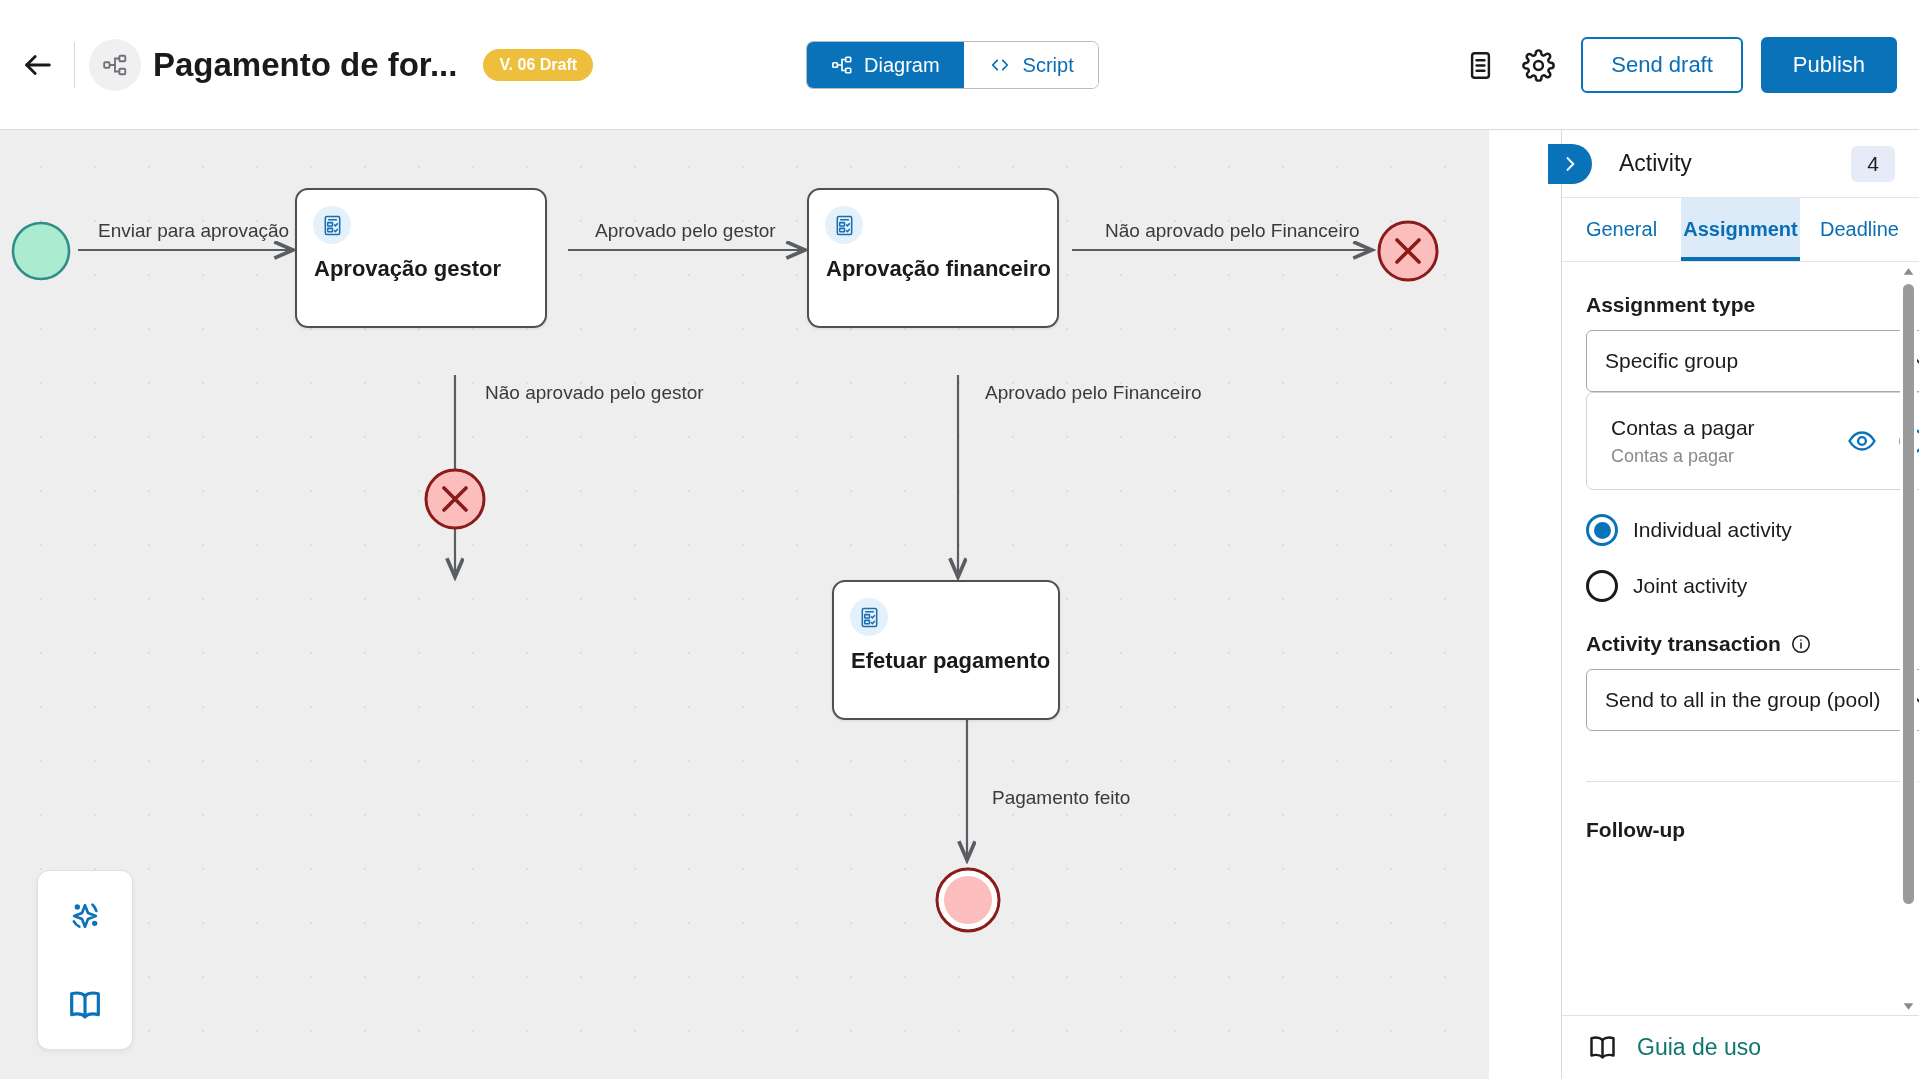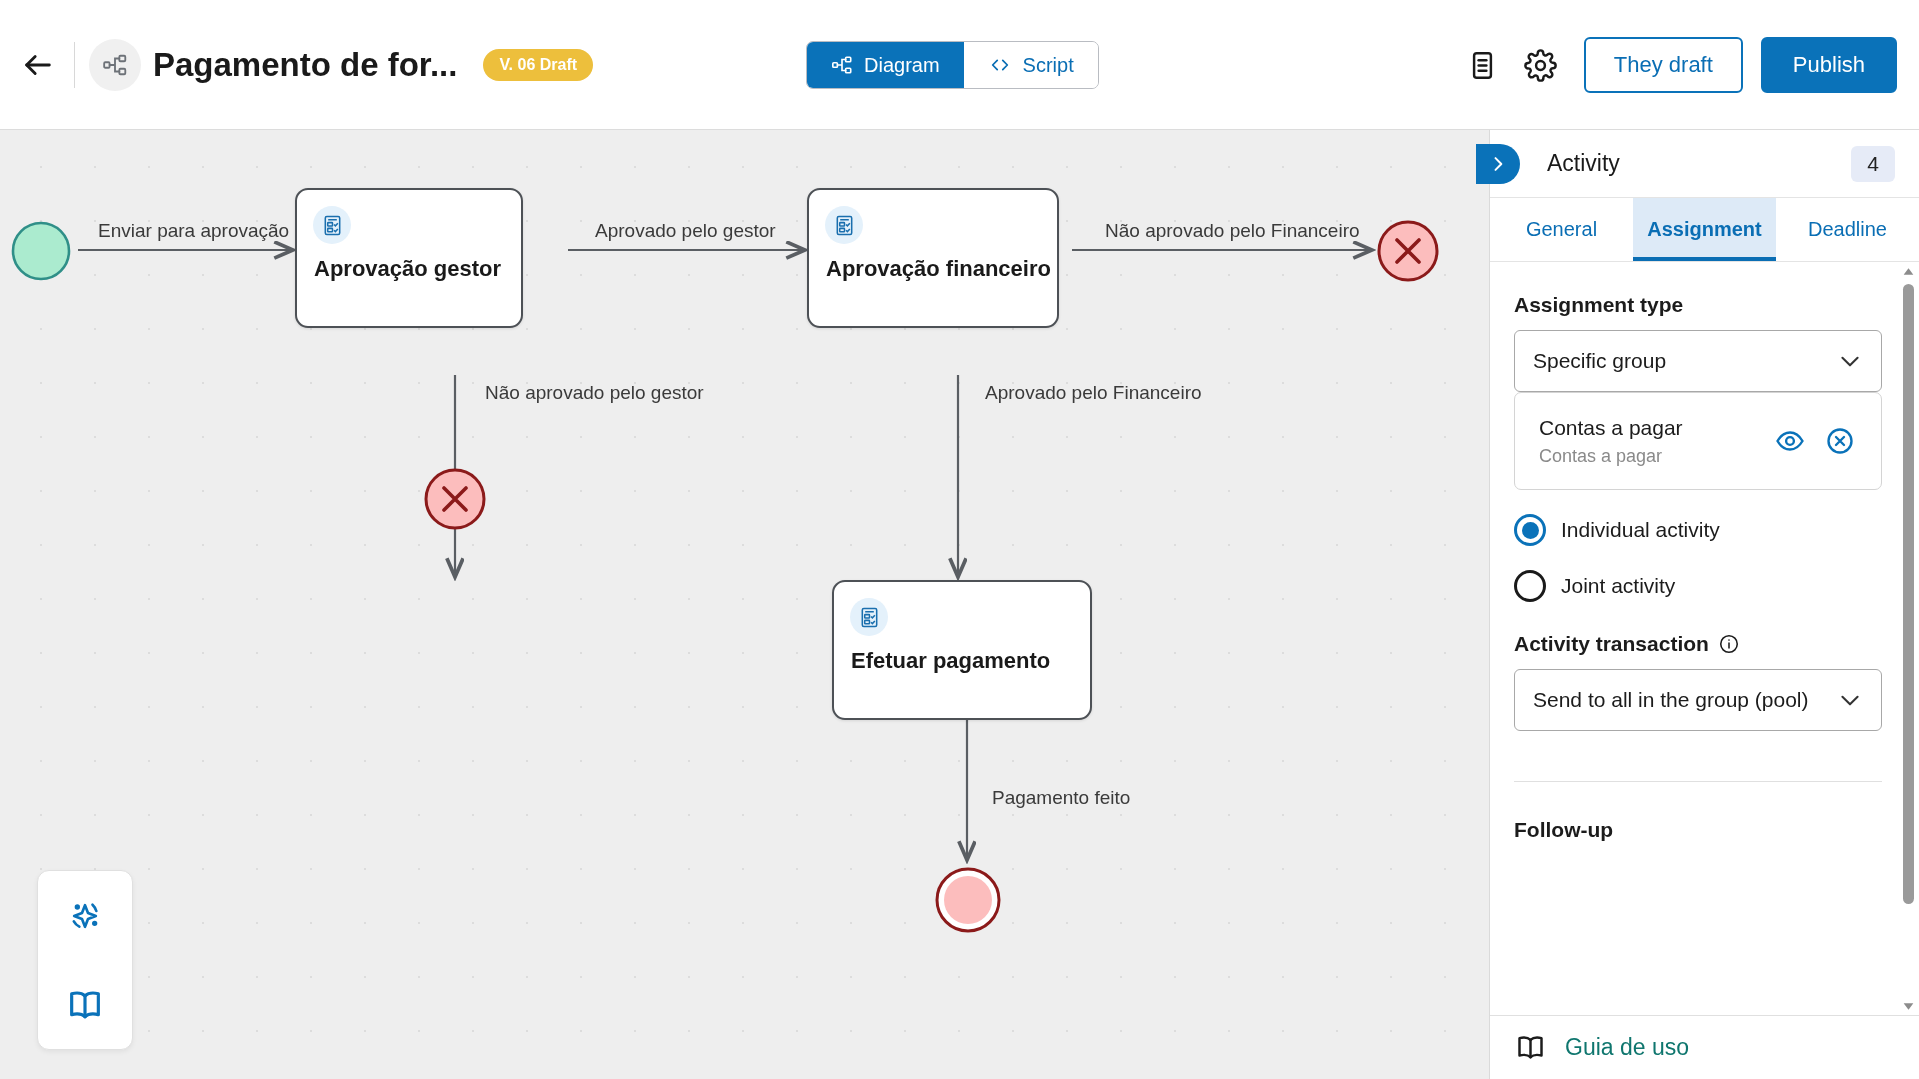--- a/index.html
+++ b/index.html
@@ -124,21 +124,21 @@
   }
   .left-tool-btn {
     width: 60px; height: 60px; display: flex;
     align-items: center; justify-content: center;
     cursor: pointer; background: none; border: none;
   }
 
   
   .panel {
     position: absolute; top: 130px; right: 0;
-    width: 430px; height: 949px;
+    width: 358px; height: 949px;
     background: #ffffff;
     border-left: 1px solid #dadada;
   }
   .panel-head {
     position: relative; height: 68px;
     border-bottom: 1px solid #e4e4e4;
     display: flex; align-items: center;
   }
   .collapse-tab {
     position: absolute; left: -14px; top: 14px;
@@ -306,21 +306,21 @@
           <line x1="9" y1="12" x2="15" y2="12"></line>
         <line x1="9" y1="16" x2="15" y2="16"></line>
       </svg>
     </button>
     <button class="icon-btn">
       <svg width="33" height="33" viewBox="0 0 24 24" fill="none" stroke="#1a1a1a" stroke-width="1.8">
         <circle cx="12" cy="12" r="3.2"></circle>
         <path d="M19.4 15a1.6 1.6 0 00.3 1.8l.1.1a2 2 0 11-2.8 2.8l-.1-.1a1.6 1.6 0 00-1.8-.3 1.6 1.6 0 00-1 1.5V21a2 2 0 11-4 0v-.1a1.6 1.6 0 00-1-1.5 1.6 1.6 0 00-1.8.3l-.1.1a2 2 0 11-2.8-2.8l.1-.1a1.6 1.6 0 00.3-1.8 1.6 1.6 0 00-1.5-1H3a2 2 0 110-4h.1a1.6 1.6 0 001.5-1 1.6 1.6 0 00-.3-1.8l-.1-.1a2 2 0 112.8-2.8l.1.1a1.6 1.6 0 001.8.3H9a1.6 1.6 0 001-1.5V3a2 2 0 114 0v.1a1.6 1.6 0 001 1.5 1.6 1.6 0 001.8-.3l.1-.1a2 2 0 112.8 2.8l-.1.1a1.6 1.6 0 00-.3 1.8V9a1.6 1.6 0 001.5 1H21a2 2 0 110 4h-.1a1.6 1.6 0 00-1.5 1z"></path>
       </svg>
     </button>
-    <button class="btn-outline">They draft</button>
+    <button class="btn-outline">Send draft</button>
     <button class="btn-primary">Publish</button>
   </div>
 </div>
 
 <div class="canvas">
 
   <svg class="diagram-svg" width="1489" height="949">
     <defs>
       <marker id="arr" markerWidth="11" markerHeight="11" refX="9" refY="4.2" orient="auto">
         <path d="M0.5,0.5 L9,4.2 L0.5,7.9" fill="none" stroke="#5a5e63" stroke-width="1.7"></path>
@@ -337,21 +337,21 @@
 
     <line x1="958" y1="245" x2="958" y2="447" stroke="#5a5e63" stroke-width="2.2" marker-end="url(#arr)"></line>
 
     <line x1="967" y1="589" x2="967" y2="730" stroke="#5a5e63" stroke-width="2.2" marker-end="url(#arr)"></line>
   </svg>
 
   <svg style="position:absolute;left:10px;top:90px" width="62" height="62">
     <circle cx="31" cy="31" r="28" fill="#abebcf" stroke="#2f8f88" stroke-width="2.6"></circle>
   </svg>
 
-  <div class="node" style="left:295px;top:58px;width:228px;height:140px">
+  <div class="node" style="left:295px;top:58px;width:252px;height:140px">
     <div class="node-icon">
       <svg width="23" height="23" viewBox="0 0 24 24" fill="none" stroke="#1a6fae" stroke-width="1.6">
         <rect x="4.5" y="2.5" width="15" height="19" rx="1.6"></rect>
         <line x1="7.5" y1="6" x2="16.5" y2="6"></line>
         <rect x="7" y="9" width="5" height="3.6" rx="0.6"></rect>
         <rect x="7" y="15" width="5" height="3.6" rx="0.6"></rect>
         <polyline points="13.6,11 15,12.4 17.6,9.6"></polyline>
         <polyline points="13.6,17 15,18.4 17.6,15.6"></polyline>
       </svg>
     </div>
@@ -365,21 +365,21 @@
         <line x1="7.5" y1="6" x2="16.5" y2="6"></line>
         <rect x="7" y="9" width="5" height="3.6" rx="0.6"></rect>
         <rect x="7" y="15" width="5" height="3.6" rx="0.6"></rect>
         <polyline points="13.6,11 15,12.4 17.6,9.6"></polyline>
         <polyline points="13.6,17 15,18.4 17.6,15.6"></polyline>
       </svg>
     </div>
     <div class="node-label">Aprovação financeiro</div>
   </div>
 
-  <div class="node" style="left:832px;top:450px;width:260px;height:140px">
+  <div class="node" style="left:832px;top:450px;width:228px;height:140px">
     <div class="node-icon">
       <svg width="23" height="23" viewBox="0 0 24 24" fill="none" stroke="#1a6fae" stroke-width="1.6">
         <rect x="4.5" y="2.5" width="15" height="19" rx="1.6"></rect>
         <line x1="7.5" y1="6" x2="16.5" y2="6"></line>
         <rect x="7" y="9" width="5" height="3.6" rx="0.6"></rect>
         <rect x="7" y="15" width="5" height="3.6" rx="0.6"></rect>
         <polyline points="13.6,11 15,12.4 17.6,9.6"></polyline>
         <polyline points="13.6,17 15,18.4 17.6,15.6"></polyline>
       </svg>
     </div>

